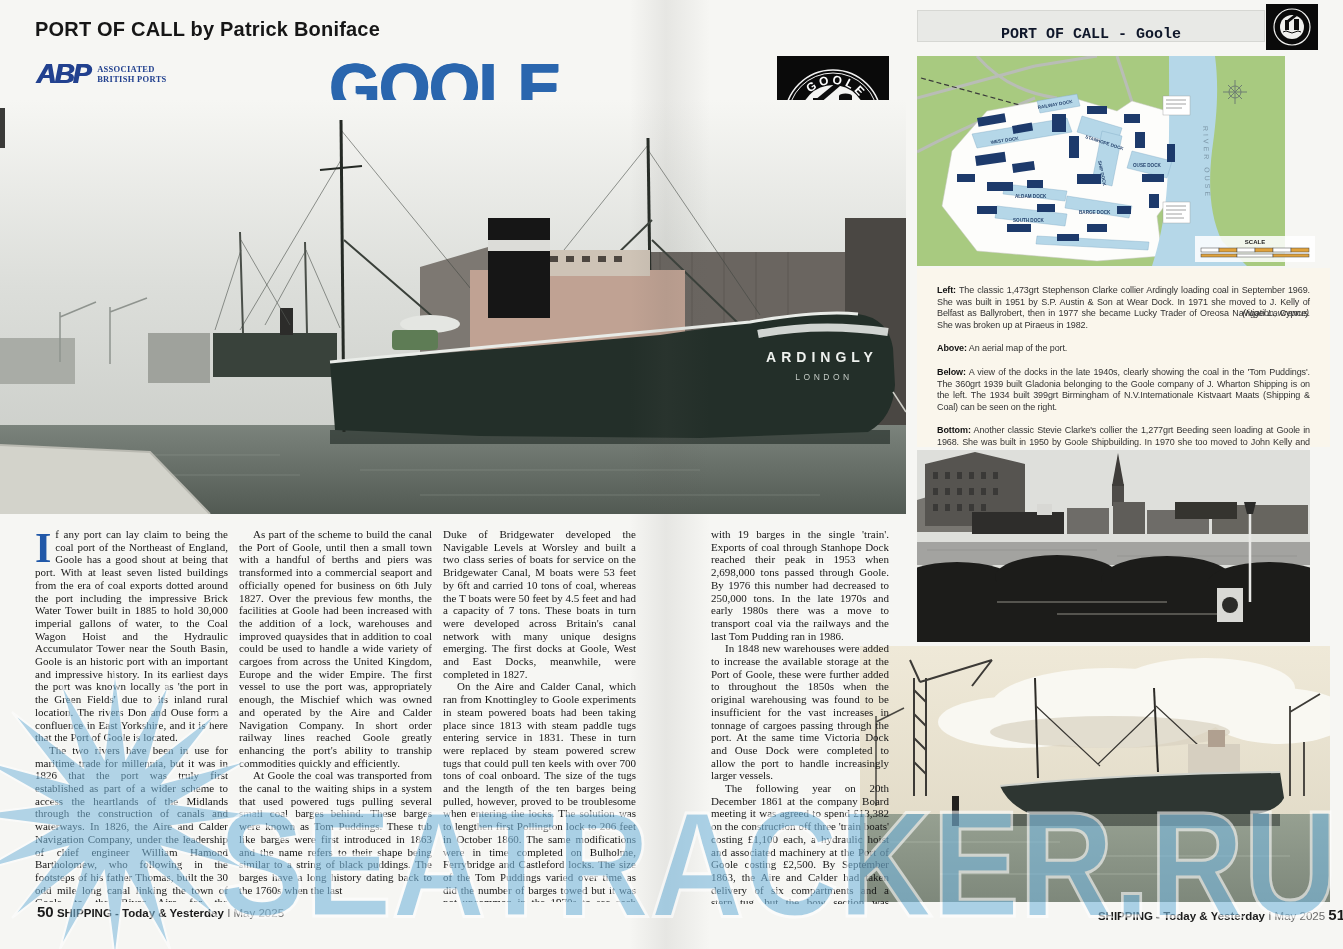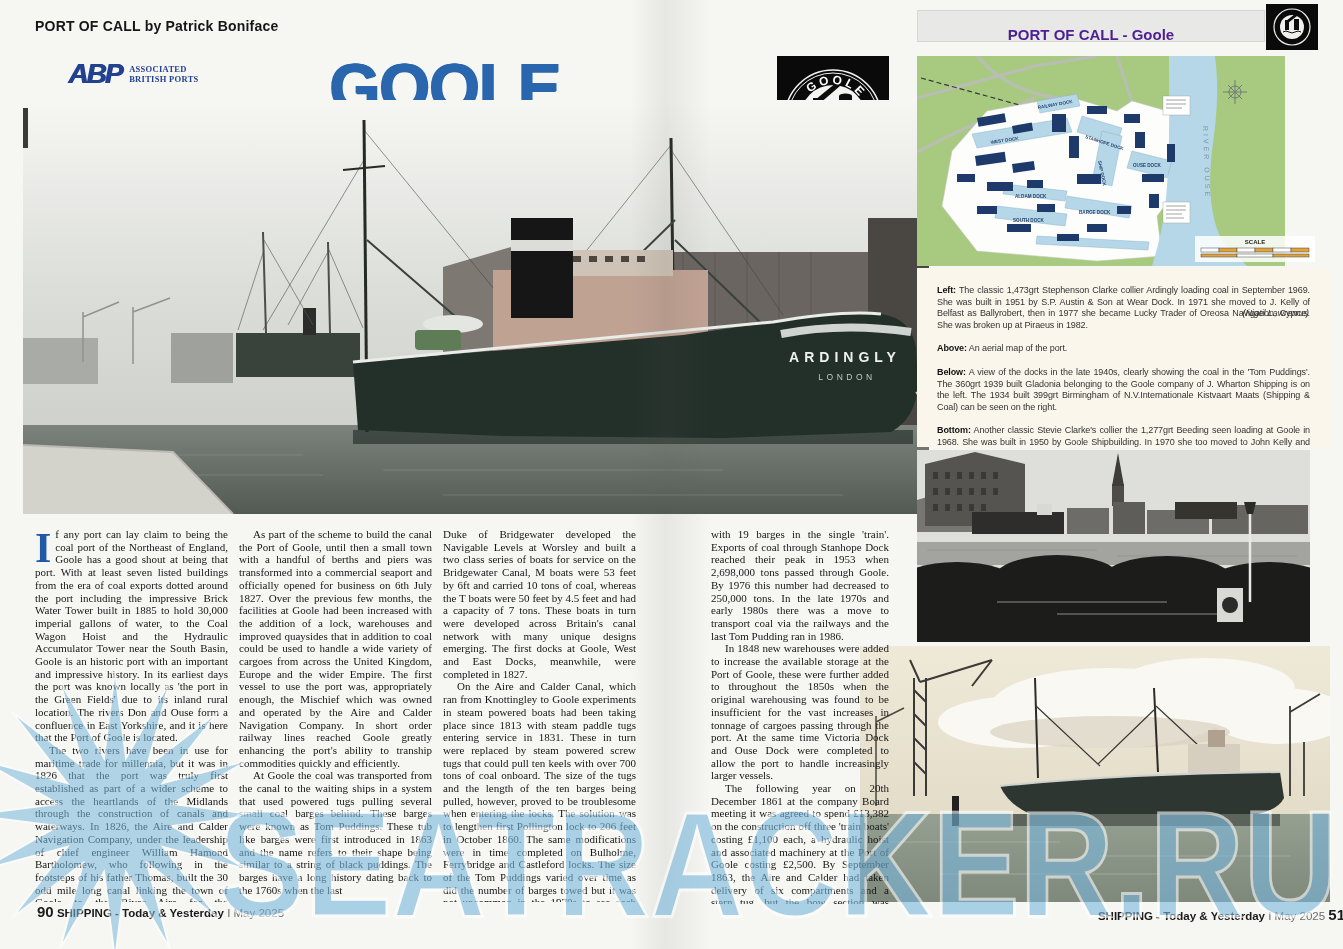--- a/index.html
+++ b/index.html
@@ -1,28 +1,28 @@
 <!DOCTYPE html>
 <html><head>
 <meta charset="utf-8">
 <style>
   html,body{margin:0;padding:0;background:#e9e9e5;}
   .spread{position:relative;width:1343px;height:949px;background:#f6f6f3;overflow:hidden;
           font-family:"Liberation Serif",serif;}
   .abs{position:absolute;}
   
-  .kicker{font-family:"Liberation Sans",sans-serif;font-weight:bold;font-size:14px;color:#161616;letter-spacing:.2px;}
+  .kicker{font-family:"Liberation Sans",sans-serif;font-weight:bold;font-size:20px;color:#161616;letter-spacing:.2px;}
   .goole-title{font-family:"Liberation Sans",sans-serif;font-weight:bold;font-size:68px;color:#2a66ae;
                letter-spacing:-1px;transform:scaleX(.96);transform-origin:center;
                text-shadow:1px 0 0 #2a66ae,-1px 0 0 #2a66ae,0 1px 0 #2a66ae;}
   .abp{display:flex;align-items:center;gap:8px;}
-  .abp-abbr{font-family:"Liberation Sans",sans-serif;font-style:italic;font-weight:bold;font-size:28px;color:#22418f;letter-spacing:-2px;text-shadow:1px 0 0 #22418f;margin-left:32px;}
+  .abp-abbr{font-family:"Liberation Sans",sans-serif;font-style:italic;font-weight:bold;font-size:28px;color:#22418f;letter-spacing:-2px;text-shadow:1px 0 0 #22418f;}
   .abp-name{font-family:Liberation Serif, serif;font-weight:bold;font-size:8.5px;color:#22418f;line-height:10px;letter-spacing:.3px;}
   .rp-headbar{background:#e8e9e6;border:1px solid #d6d7d3;display:flex;align-items:center;justify-content:center;}
-  .rp-headbar span{font-family:Liberation Sans, sans-serif;font-weight:bold;font-size:15px;color:#4c1d95;margin-top:16px;}
+  .rp-headbar span{font-family:Liberation Mono, monospace;font-weight:bold;font-size:15px;color:#0f172a;margin-top:16px;}
   
   .col{font-size:11px;line-height:12.7px;color:#161616;text-align:justify;overflow:hidden;}
   .bp{margin:0;}
   .bp.ind{text-indent:14px;}
   .dropcap{float:left;color:#2158a8;font-weight:bold;font-size:42px;line-height:36px;padding:2px 4px 0 0;}
   
   .capblock{background:#faf6ec;padding:5px 8px 4px 8px;font-family:"Liberation Sans",sans-serif;
             font-size:9px;line-height:11.6px;color:#333;letter-spacing:-.1px;overflow:hidden;}
   .cap{margin:12px;position:relative;text-align:justify;}
   .cap b{color:#111;}
@@ -82,21 +82,21 @@
       <text font-size="9" font-weight="bold" fill="#ffffff" letter-spacing="2">
         <textPath href="#arcBot" startOffset="14%">TOWN  COUNCIL</textPath>
       </text>
       <path d="M 10,66 A 46,46 0 0 0 102,66" fill="none" stroke="#f4f4f2" stroke-width="11"></path>
       <text font-size="8.5" font-style="italic" fill="#0d0d0d" letter-spacing="1">
         <textPath href="#arcMotto" startOffset="16%">veritas omnia vincit</textPath>
       </text>
     </svg>
   </div>
 
-  <div class="abs" style="left:0;top:100px;padding-left:23px;">
+  <div class="abs" style="left:0;top:100px;">
     <svg width="906" height="414" viewBox="0 0 906 414">
       <defs>
         <linearGradient id="sky" x1="0" y1="0" x2="0" y2="1">
           <stop offset="0" stop-color="#f6f6f3"></stop>
             <stop offset=".45" stop-color="#dcdeda"></stop>
           <stop offset="1" stop-color="#c6c9c4"></stop>
         </linearGradient>
         <linearGradient id="wgrad" x1="0" y1="0" x2="0" y2="1">
           <stop offset="0" stop-color="#7b837c"></stop>
             <stop offset="1" stop-color="#525a53"></stop>
@@ -183,21 +183,21 @@
   <div class="abs col" style="left:239px;top:528px;width:193px;height:374px;">
     <p class="bp ind">As part of the scheme to build the canal the Port of Goole, until then a small town with a handful of berths and piers was transformed into a commercial seaport and officially opened for business on 6th July 1827. Over the previous few months, the facilities at Goole had been increased with the addition of a lock, warehouses and improved quaysides that in addition to coal could be used to handle a wide variety of cargoes from across the United Kingdom, Europe and the wider Empire. The first vessel to use the port was, appropriately enough, the Mischief which was owned and operated by the Aire and Calder Navigation Company. In short order railway lines reached Goole greatly enhancing the port's ability to tranship commodities quickly and efficiently.</p>
     <p class="bp ind">At Goole the coal was transported from the canal to the waiting ships in a system that used powered tugs pulling several small coal barges behind. These barges were known as Tom Puddings. These tub like barges were first introduced in 1863 and the name refers to their shape being similar to a string of black puddings. The barges have a long history dating back to the 1760s when the last</p>
   </div>
   <div class="abs col" style="left:443px;top:528px;width:193px;height:374px;">
     <p class="bp">Duke of Bridgewater developed the Navigable Levels at Worsley and built a two class series of boats for service on the Bridgewater Canal, M boats were 53 feet by 6ft and carried 10 tons of coal, whereas the T boats were 50 feet by 4.5 feet and had a capacity of 7 tons. These boats in turn were developed across Britain's canal network with many unique designs emerging. The first docks at Goole, West and East Docks, meanwhile, were completed in 1827.</p>
     <p class="bp ind">On the Aire and Calder Canal, which ran from Knottingley to Goole experiments in steam powered boats had been taking place since 1813 with steam paddle tugs entering service in 1831. These in turn were replaced by steam powered screw tugs that could pull ten keels with over 700 tons of coal onboard. The size of the tugs and the length of the ten barges being pulled, however, proved to be troublesome when entering the locks. The solution was to lengthen first Pollington lock to 206 feet in October 1860. The same modifications were in time completed on Bulholme, Ferrybridge and Castleford locks. The size of the Tom Puddings varied over time as did the number of barges towed but it was not uncommon in the 1970s to see each barge carrying upwards of 39 tons of coal</p>
   </div>
 
   <div class="abs footer" style="left:37px;top:903px;">
-    <span class="fpage">90</span>
+    <span class="fpage">50</span>
     <span class="ftitle">SHIPPING - Today &amp; Yesterday</span>
     <span class="fsep">I</span>
     <span class="fissue">May 2025</span>
   </div>
 
   <div class="abs rp-headbar" style="left:917px;top:10px;width:346px;height:30px;">
     <span>PORT OF CALL - Goole</span>
   </div>
   <div class="abs" style="left:1266px;top:4px;">
     <svg width="52" height="46" viewBox="0 0 52 46">

